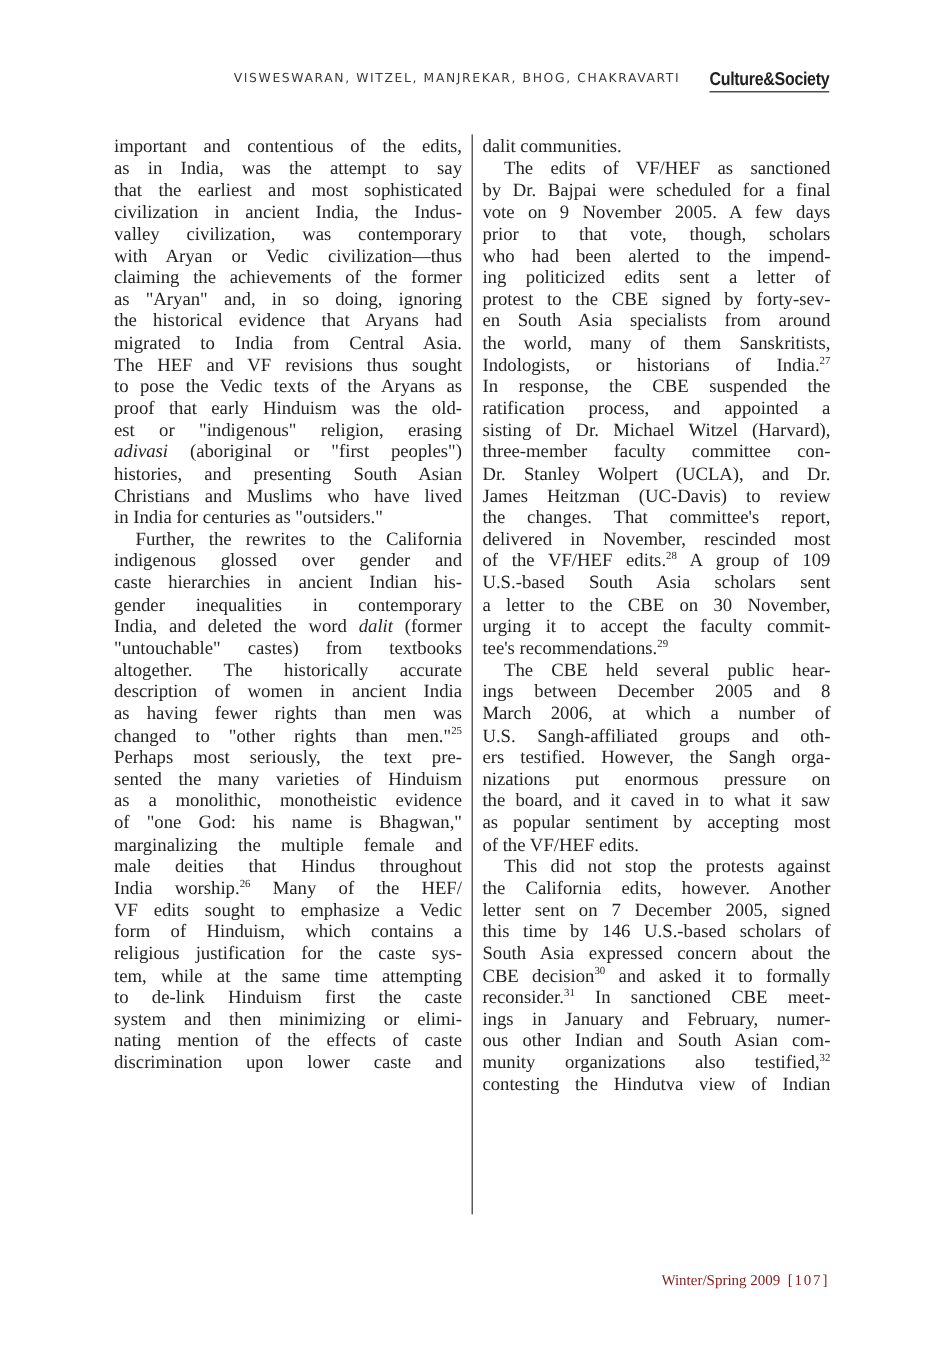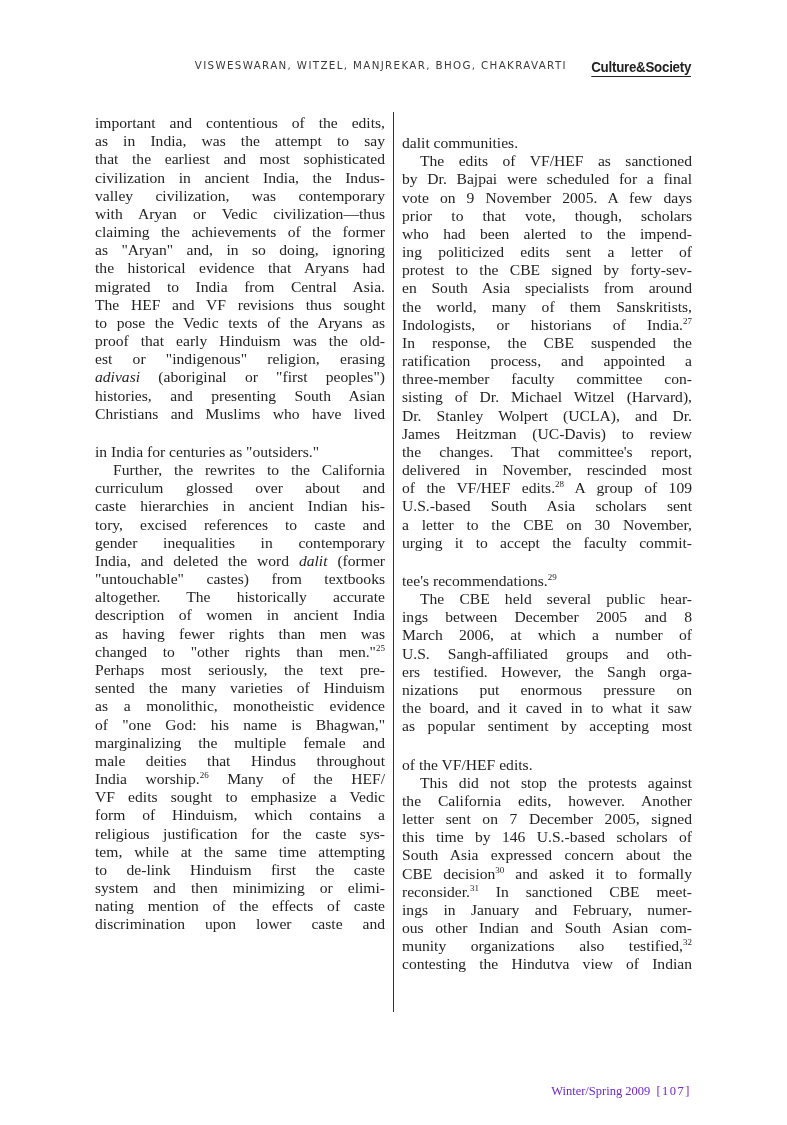--- a/index.html
+++ b/index.html
@@ -57,44 +57,43 @@
     .line {
       display: block;
       text-align: justify;
       text-align-last: justify;
       white-space: nowrap;
       height: 18.18px;
       overflow: visible;
     }
     .line.last {
       text-align-last: left;
-      margin-top: 20px;
     }
     .line.indent-line { padding-left: 18px; }
     sup {
       font-size: 9px;
       line-height: 0;
       vertical-align: 6px;
     }
     em { font-style: italic; }
     .divider {
       position: absolute;
       left: 393px;
       top: 112px;
       width: 1px;
       height: 900px;
       background: #333;
     }
     .folio {
       position: absolute;
-      top: 1084px;
+      top: 1060px;
       right: 96px;
       font-family: "Liberation Serif", serif;
       font-size: 12.5px;
-      color: #6d28d9;
+      color: #7f1d1d;
       white-space: nowrap;
     }
     .folio .page-num { letter-spacing: 1.5px; margin-left: 3px; }
   </style>
 </head>
 <body>
 
 <header class="running-head">
   <span class="authors">VISWESWARAN, WITZEL, MANJREKAR, BHOG, CHAKRAVARTI</span>
   <span class="journal">Culture&amp;Society</span>
@@ -113,23 +112,22 @@
   <span class="line">migrated to India from Central Asia.</span>
   <span class="line">The HEF and VF revisions thus sought</span>
   <span class="line">to pose the Vedic texts of the Aryans as</span>
   <span class="line">proof that early Hinduism was the old-</span>
   <span class="line">est or "indigenous" religion, erasing</span>
   <span class="line"><em>adivasi</em> <span>(aboriginal or "first peoples")</span></span>
   <span class="line">histories, and presenting South Asian</span>
   <span class="line">Christians and Muslims who have lived</span>
   <span class="line last">in India for centuries as "outsiders."</span>
   <span class="line indent-line">Further, the rewrites to the California</span>
-  <span class="line">curriculum glossed over about and</span>
+  <span class="line">indigenous glossed over gender and</span>
   <span class="line">caste hierarchies in ancient Indian his-</span>
-  <span class="line">tory, excised references to caste and</span>
   <span class="line">gender inequalities in contemporary</span>
   <span class="line"><span>India, and deleted the word</span> <em>dalit</em> <span>(former</span></span>
   <span class="line">"untouchable" castes) from textbooks</span>
   <span class="line">altogether. The historically accurate</span>
   <span class="line">description of women in ancient India</span>
   <span class="line">as having fewer rights than men was</span>
   <span class="line"><span>changed to "other rights than men."</span><sup>25</sup></span>
   <span class="line">Perhaps most seriously, the text pre-</span>
   <span class="line">sented the many varieties of Hinduism</span>
   <span class="line">as a monolithic, monotheistic evidence</span>
@@ -156,22 +154,22 @@
   <span class="line">vote on 9 November 2005. A few days</span>
   <span class="line">prior to that vote, though, scholars</span>
   <span class="line">who had been alerted to the impend-</span>
   <span class="line">ing politicized edits sent a letter of</span>
   <span class="line">protest to the CBE signed by forty-sev-</span>
   <span class="line">en South Asia specialists from around</span>
   <span class="line">the world, many of them Sanskritists,</span>
   <span class="line"><span>Indologists, or historians of India.</span><sup>27</sup></span>
   <span class="line">In response, the CBE suspended the</span>
   <span class="line">ratification process, and appointed a</span>
+  <span class="line">sisting of Dr. Michael Witzel (Harvard),</span>
   <span class="line">three-member faculty committee con-</span>
-  <span class="line">sisting of Dr. Michael Witzel (Harvard),</span>
   <span class="line">Dr. Stanley Wolpert (UCLA), and Dr.</span>
   <span class="line">James Heitzman (UC-Davis) to review</span>
   <span class="line">the changes. That committee's report,</span>
   <span class="line">delivered in November, rescinded most</span>
   <span class="line"><span>of the VF/HEF edits.</span><sup>28</sup> <span>A group of 109</span></span>
   <span class="line">U.S.-based South Asia scholars sent</span>
   <span class="line">a letter to the CBE on 30 November,</span>
   <span class="line">urging it to accept the faculty commit-</span>
   <span class="line last"><span>tee's recommendations.</span><sup>29</sup></span>
   <span class="line indent-line">The CBE held several public hear-</span>

